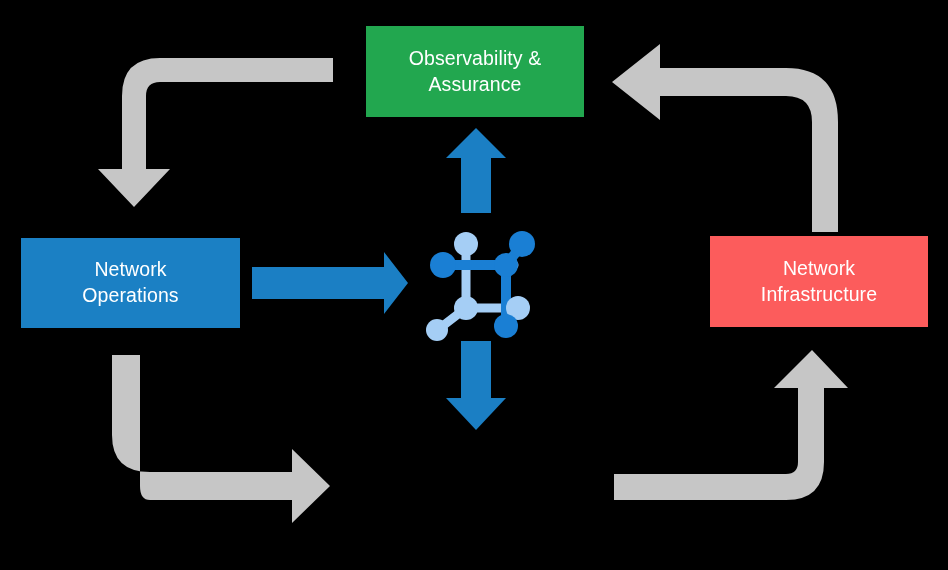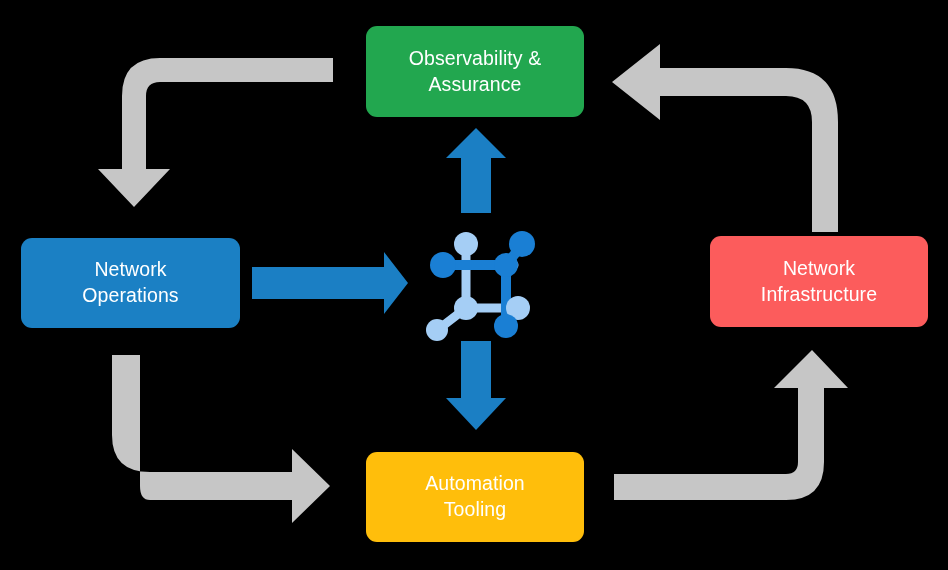--- a/index.html
+++ b/index.html
@@ -20,21 +20,21 @@
   }
   .layer {
     position: absolute;
     left: 0;
     top: 0;
     width: 948px;
     height: 570px;
   }
   .node-box {
     position: absolute;
-    border-radius: 11px;
+    border-radius: 0;
     display: flex;
     align-items: center;
     justify-content: center;
     text-align: center;
     color: #ffffff;
     font-size: 19.5px;
     line-height: 1.32;
     font-weight: 400;
     letter-spacing: 0.1px;
     box-sizing: border-box;
@@ -123,18 +123,14 @@
   <div id="box-netops" class="node-box" style="background: rgb(27, 128, 196);">
     <span class="node-label">Network
 Operations</span>
   </div>
 
   <div id="box-netinfra" class="node-box" style="background: rgb(252, 92, 92);">
     <span class="node-label">Network
 Infrastructure</span>
   </div>
 
-  <div id="box-automation" class="node-box" style="background: rgb(255, 190, 11);">
-    <span class="node-label">Automation
-Tooling</span>
-  </div>
 
 </div>
 
 </body></html>

